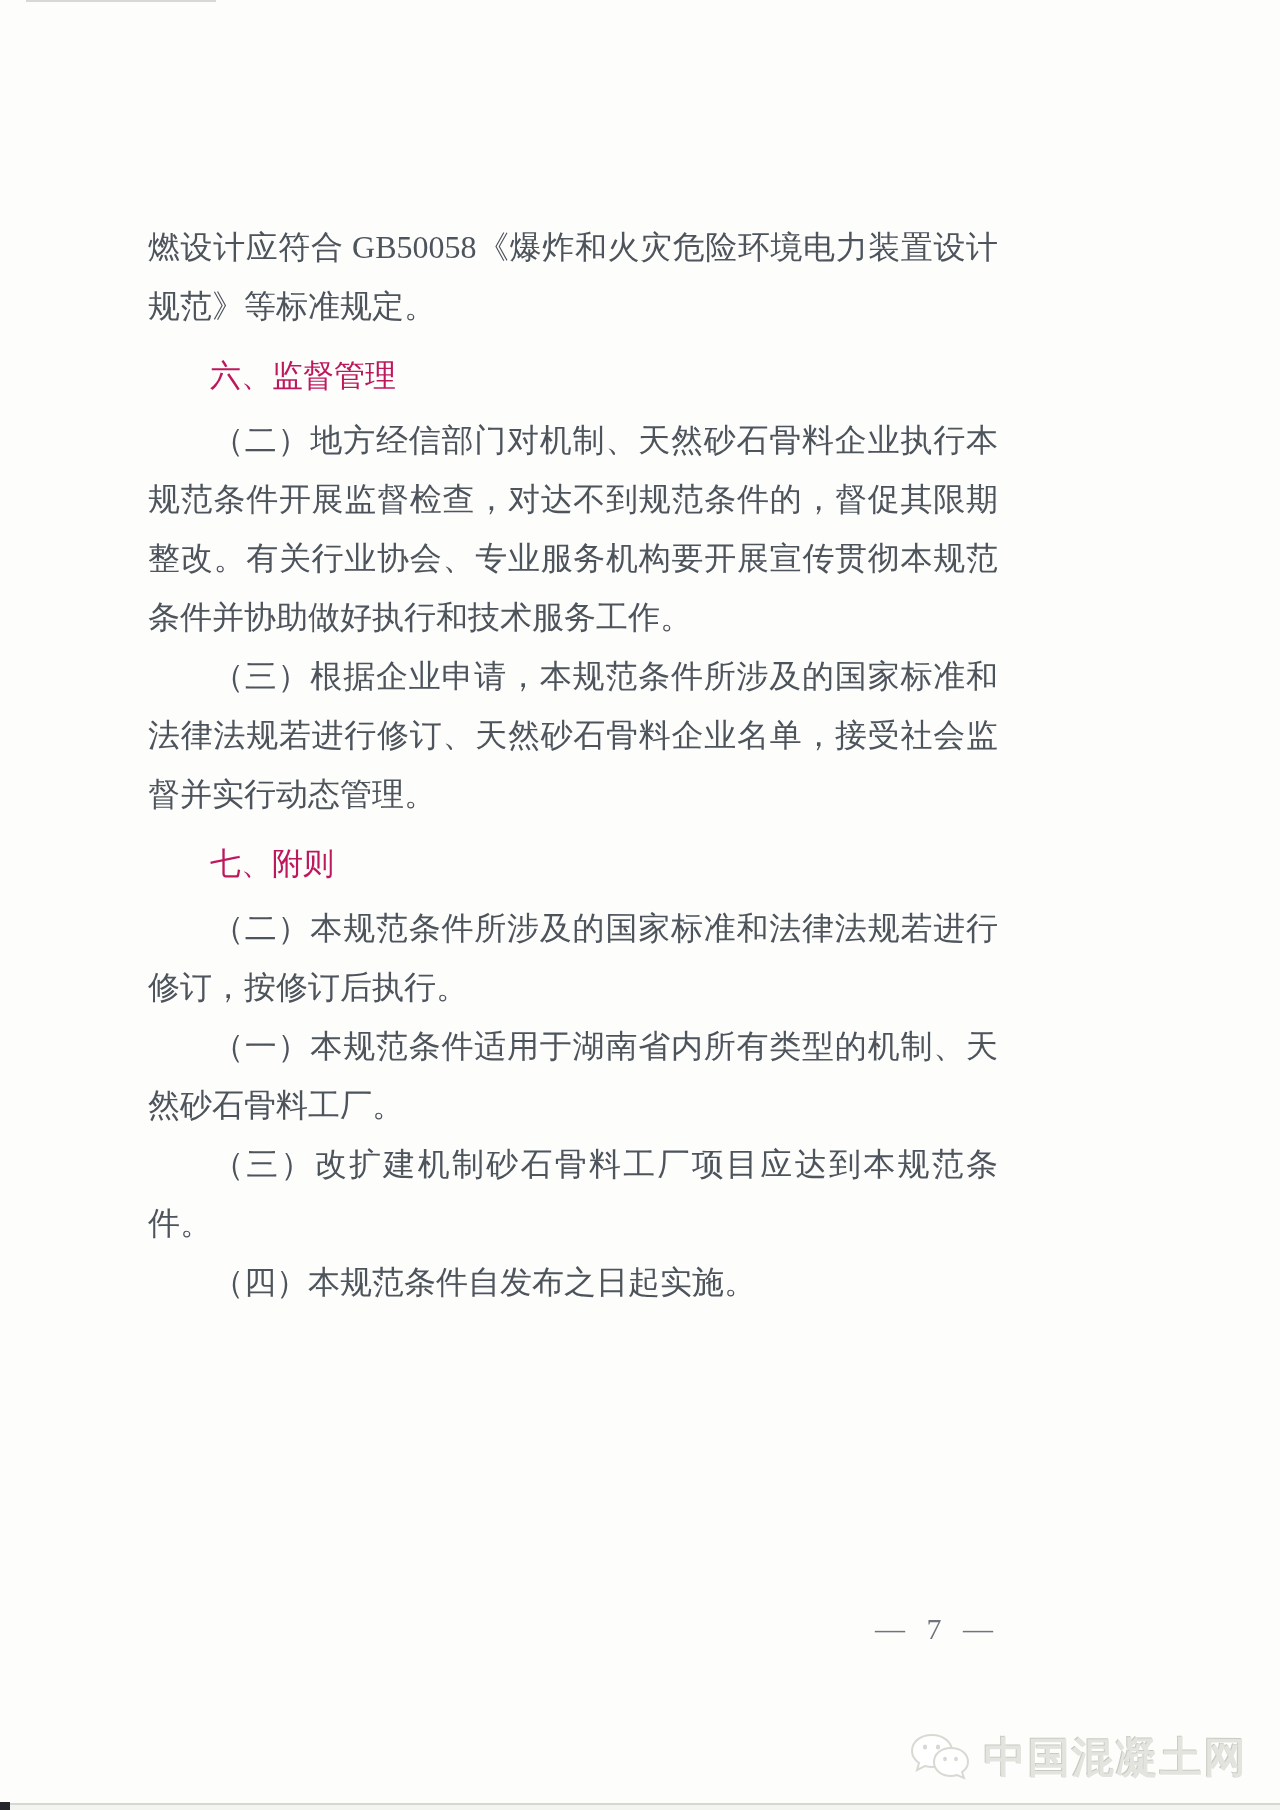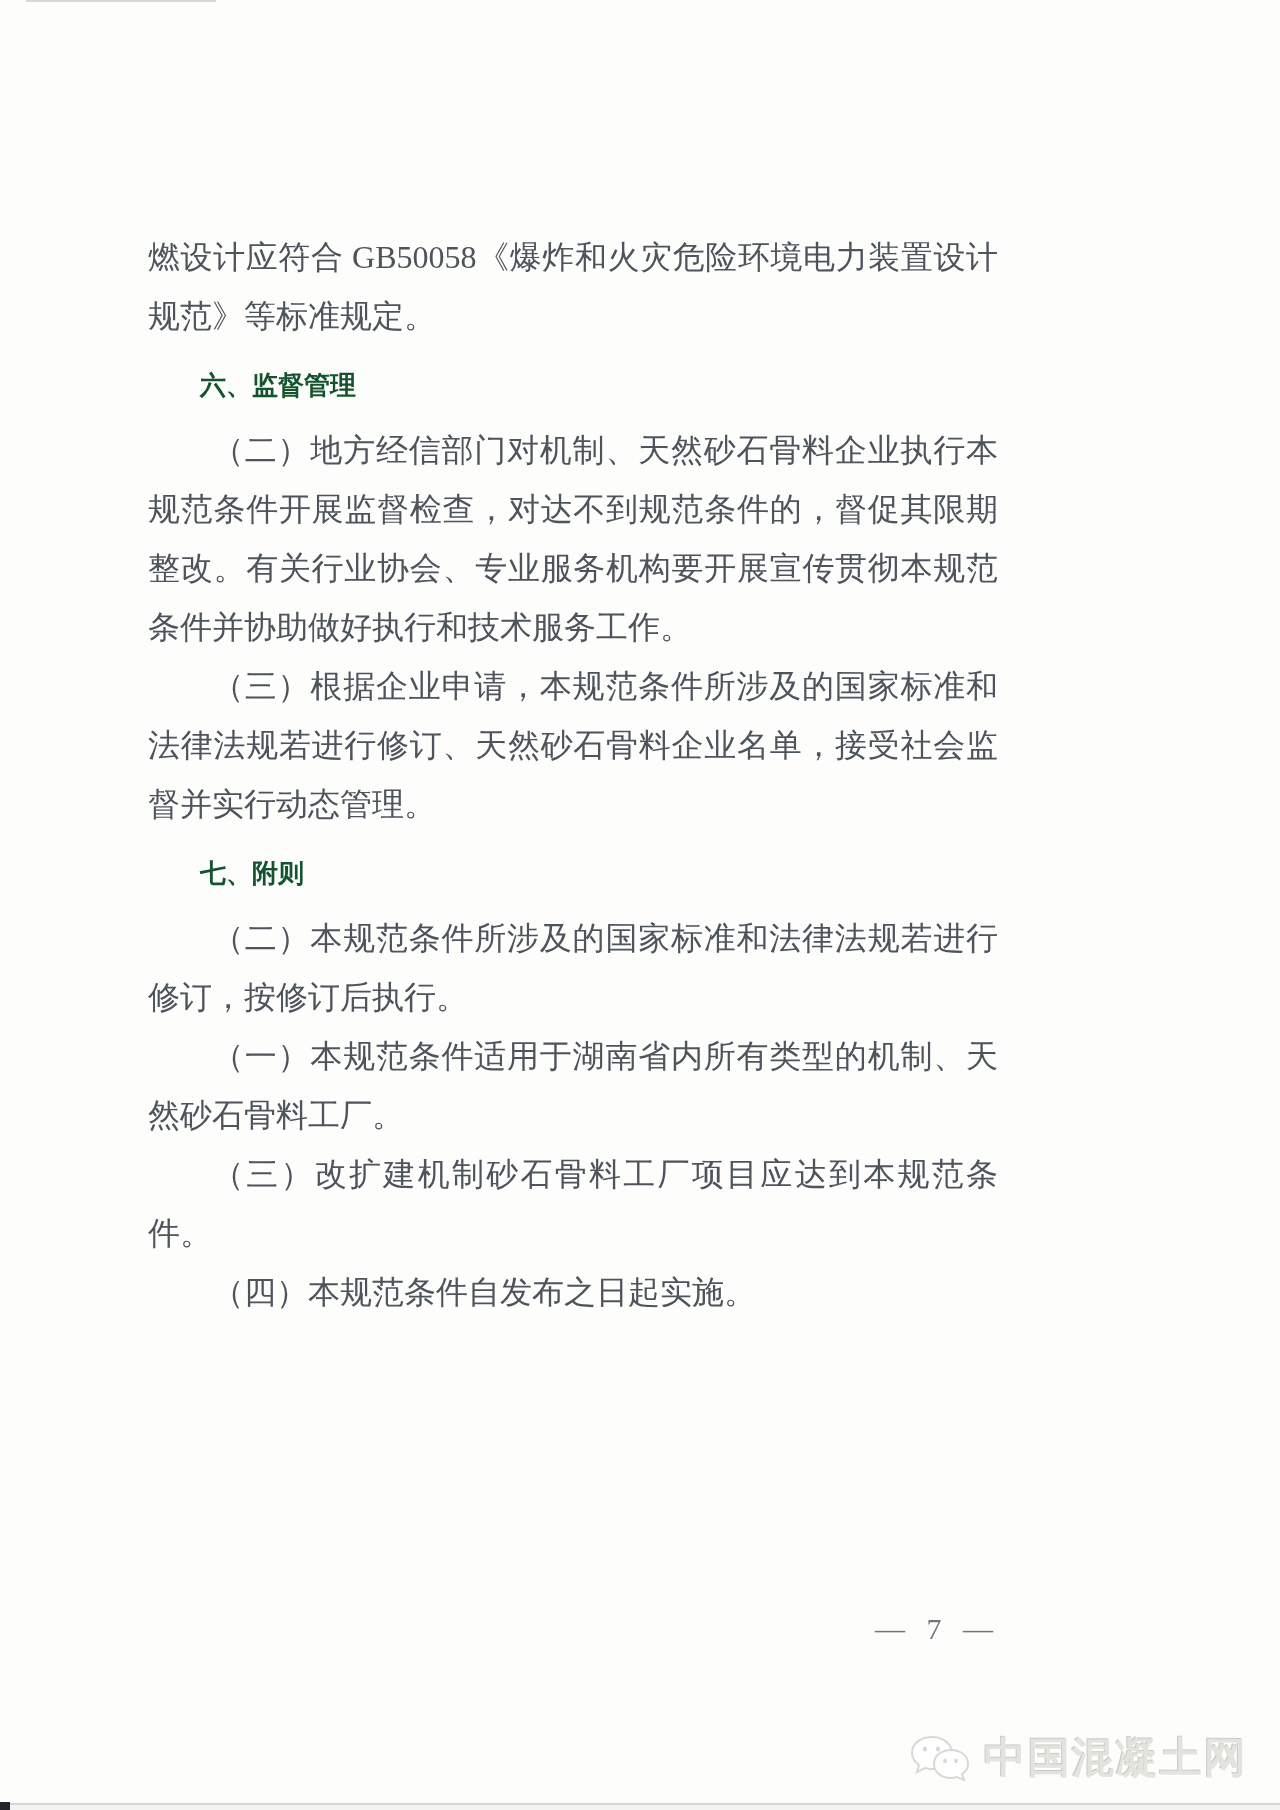--- a/index.html
+++ b/index.html
@@ -20,45 +20,45 @@
     background:#b9b9b5;opacity:.55;
   }
   .scan-edge-bottom{
     position:absolute;left:0;top:1803px;width:1280px;height:7px;
     border-top:2px solid #d6d6d2;background:#f3f3f0;
   }
   .scan-notch{
     position:absolute;left:0;top:1802px;width:10px;height:8px;background:#23252a;
   }
   .doc{
-    position:absolute;left:148px;top:228px;width:850px;
+    position:absolute;left:148px;top:218px;width:850px;
     color:#4e545c;
     font-size:32px;line-height:59px;
     text-align:justify;
   }
   .doc p{margin:0;}
   .doc p.indent{text-indent:2em;}
   .doc h2{
     margin:10px 0 6px 0;
     font-family:"Liberation Sans","DejaVu Sans",sans-serif;
-    font-weight:700;
-    font-size:26px;line-height:59px;
-    color:#14532d;
+    font-weight:400;
+    font-size:31px;line-height:59px;
+    color:#be185d;
     text-indent:2em;
     text-align:left;
   }
   .page-number{
     position:absolute;left:0;top:1612px;width:1000px;
     text-align:right;
     color:#70757c;font-size:30px;letter-spacing:7px;
     white-space:pre;
   }
   .footer-brand{
     position:absolute;right:32px;top:1730px;
-    display:flex;align-items:flex-end;gap:14px;
+    display:flex;align-items:center;gap:14px;
   }
   .footer-brand .brand-text{
     font-family:"Liberation Sans","DejaVu Sans",sans-serif;
     font-weight:700;
     font-size:42px;
     color:#e4e4df;
     text-shadow:-1px -1px 0 #c9c9c4, 1px 1px 0 #ffffff;
     letter-spacing:2px;
   }
   .wechat-icon{width:62px;height:52px;flex:0 0 auto;}

